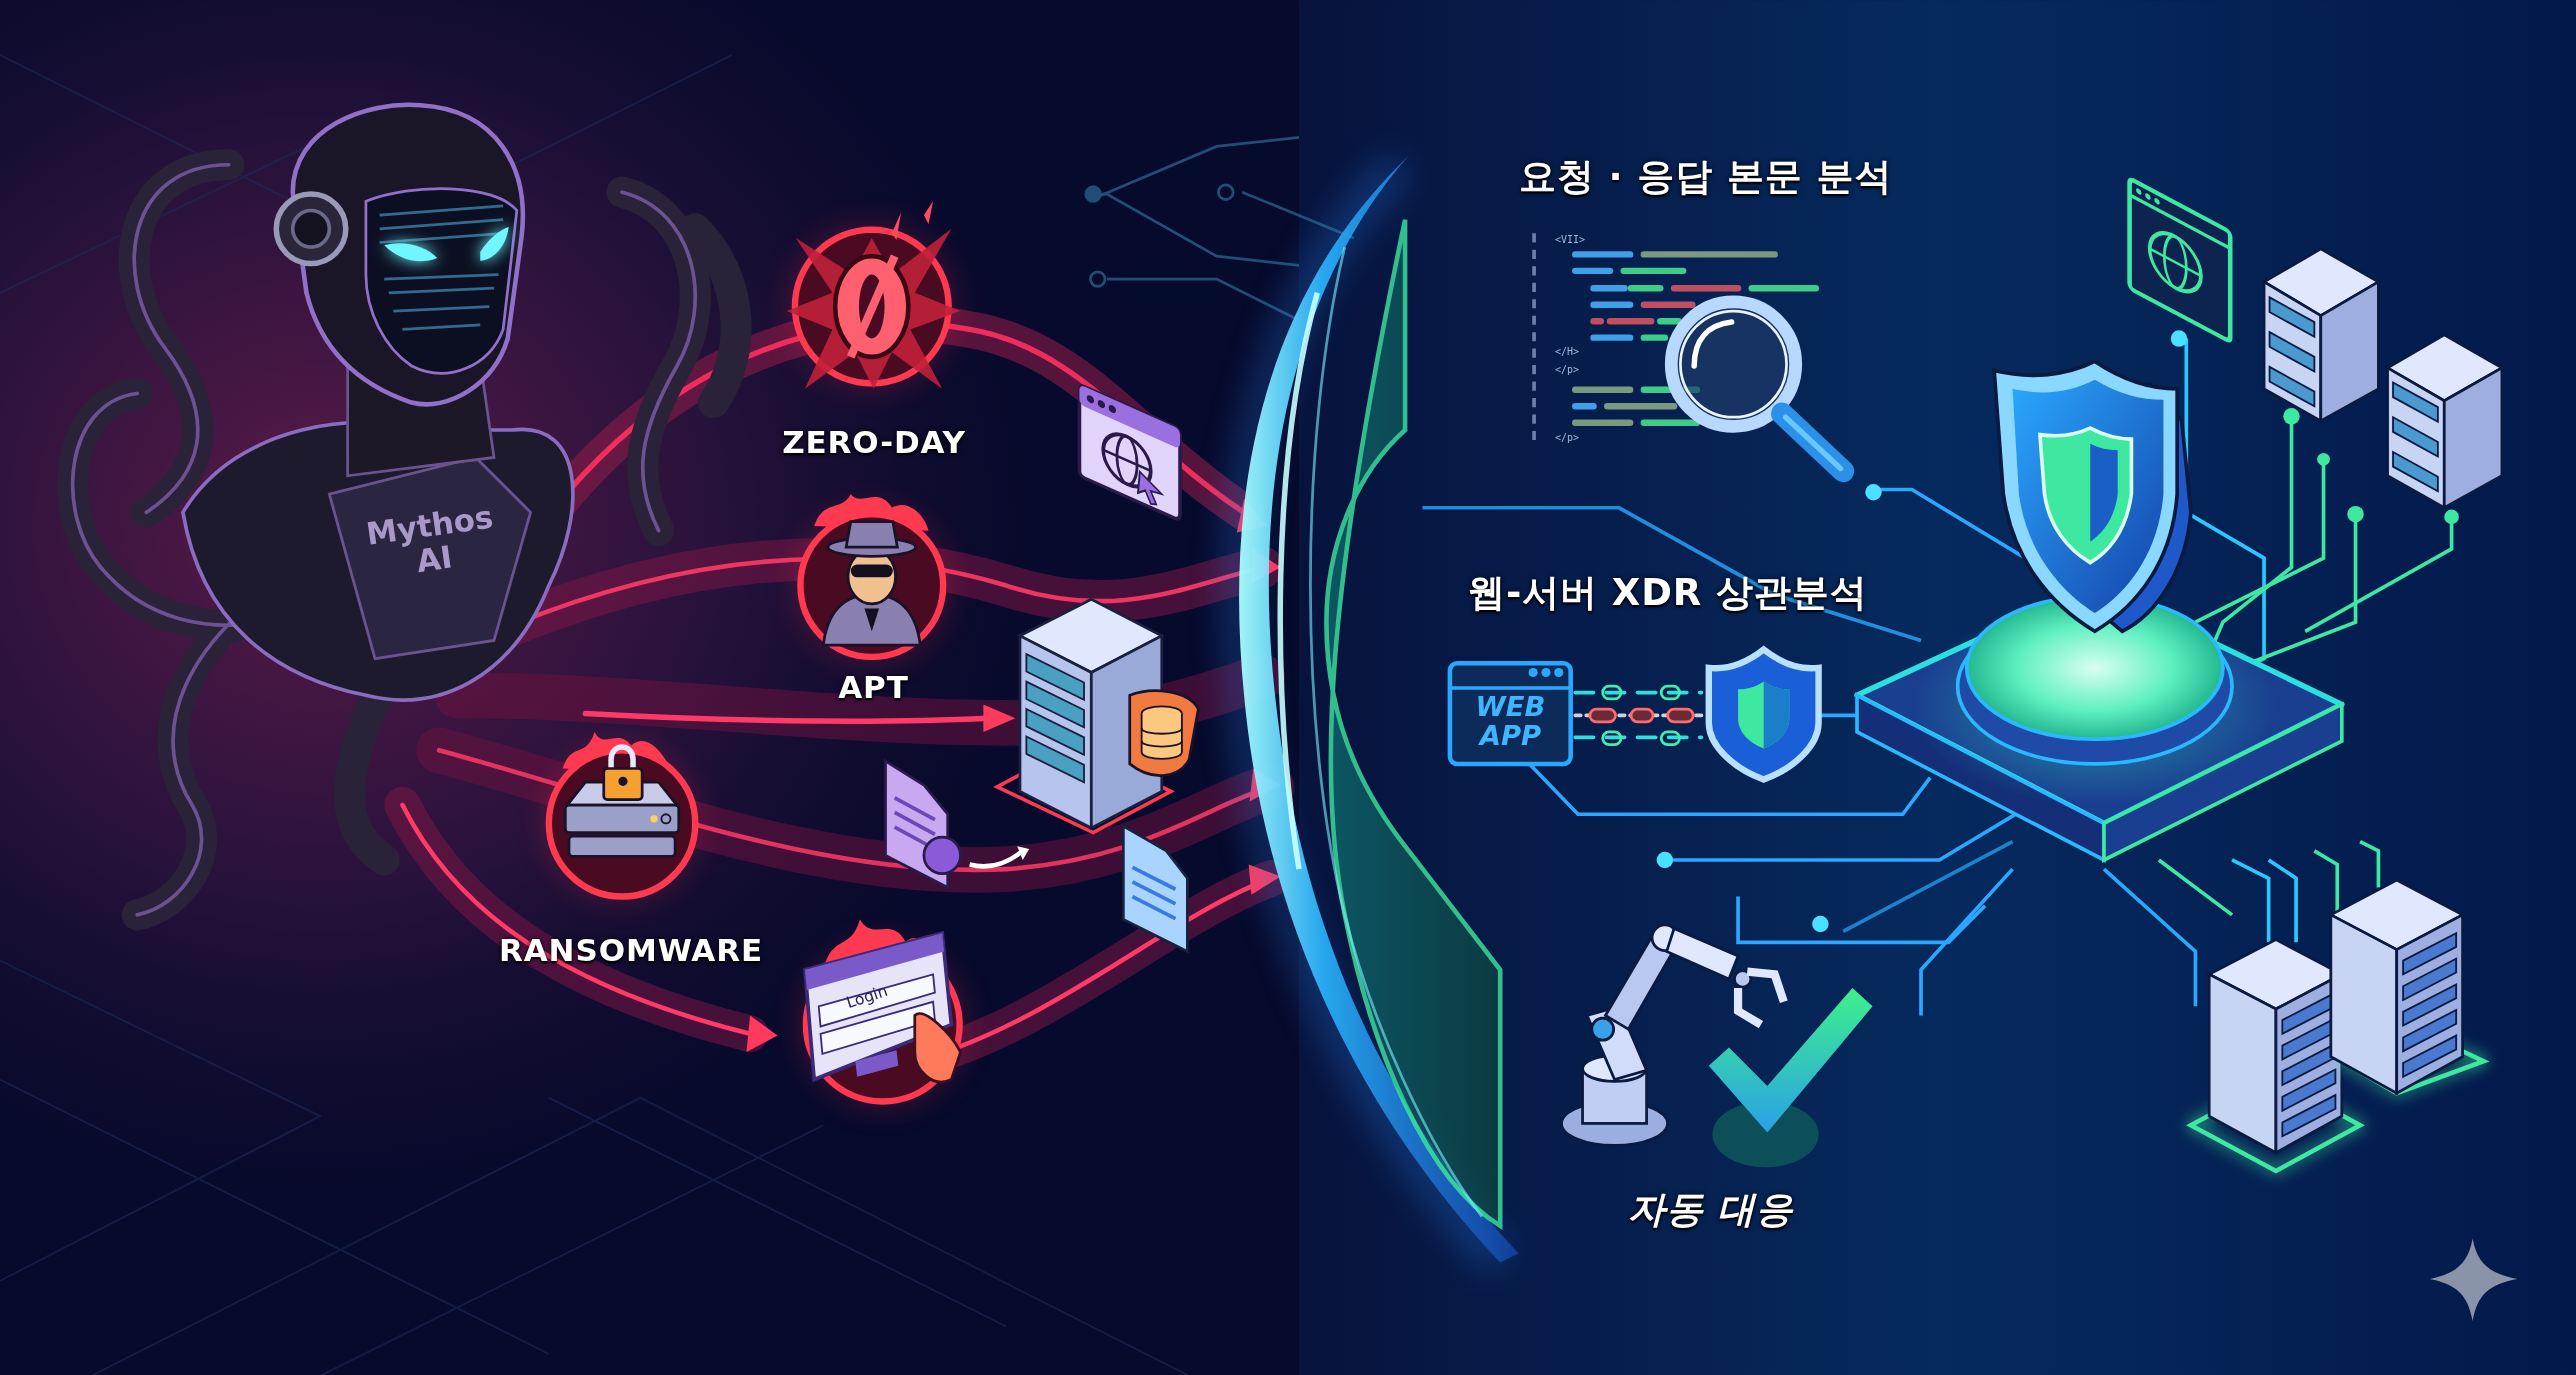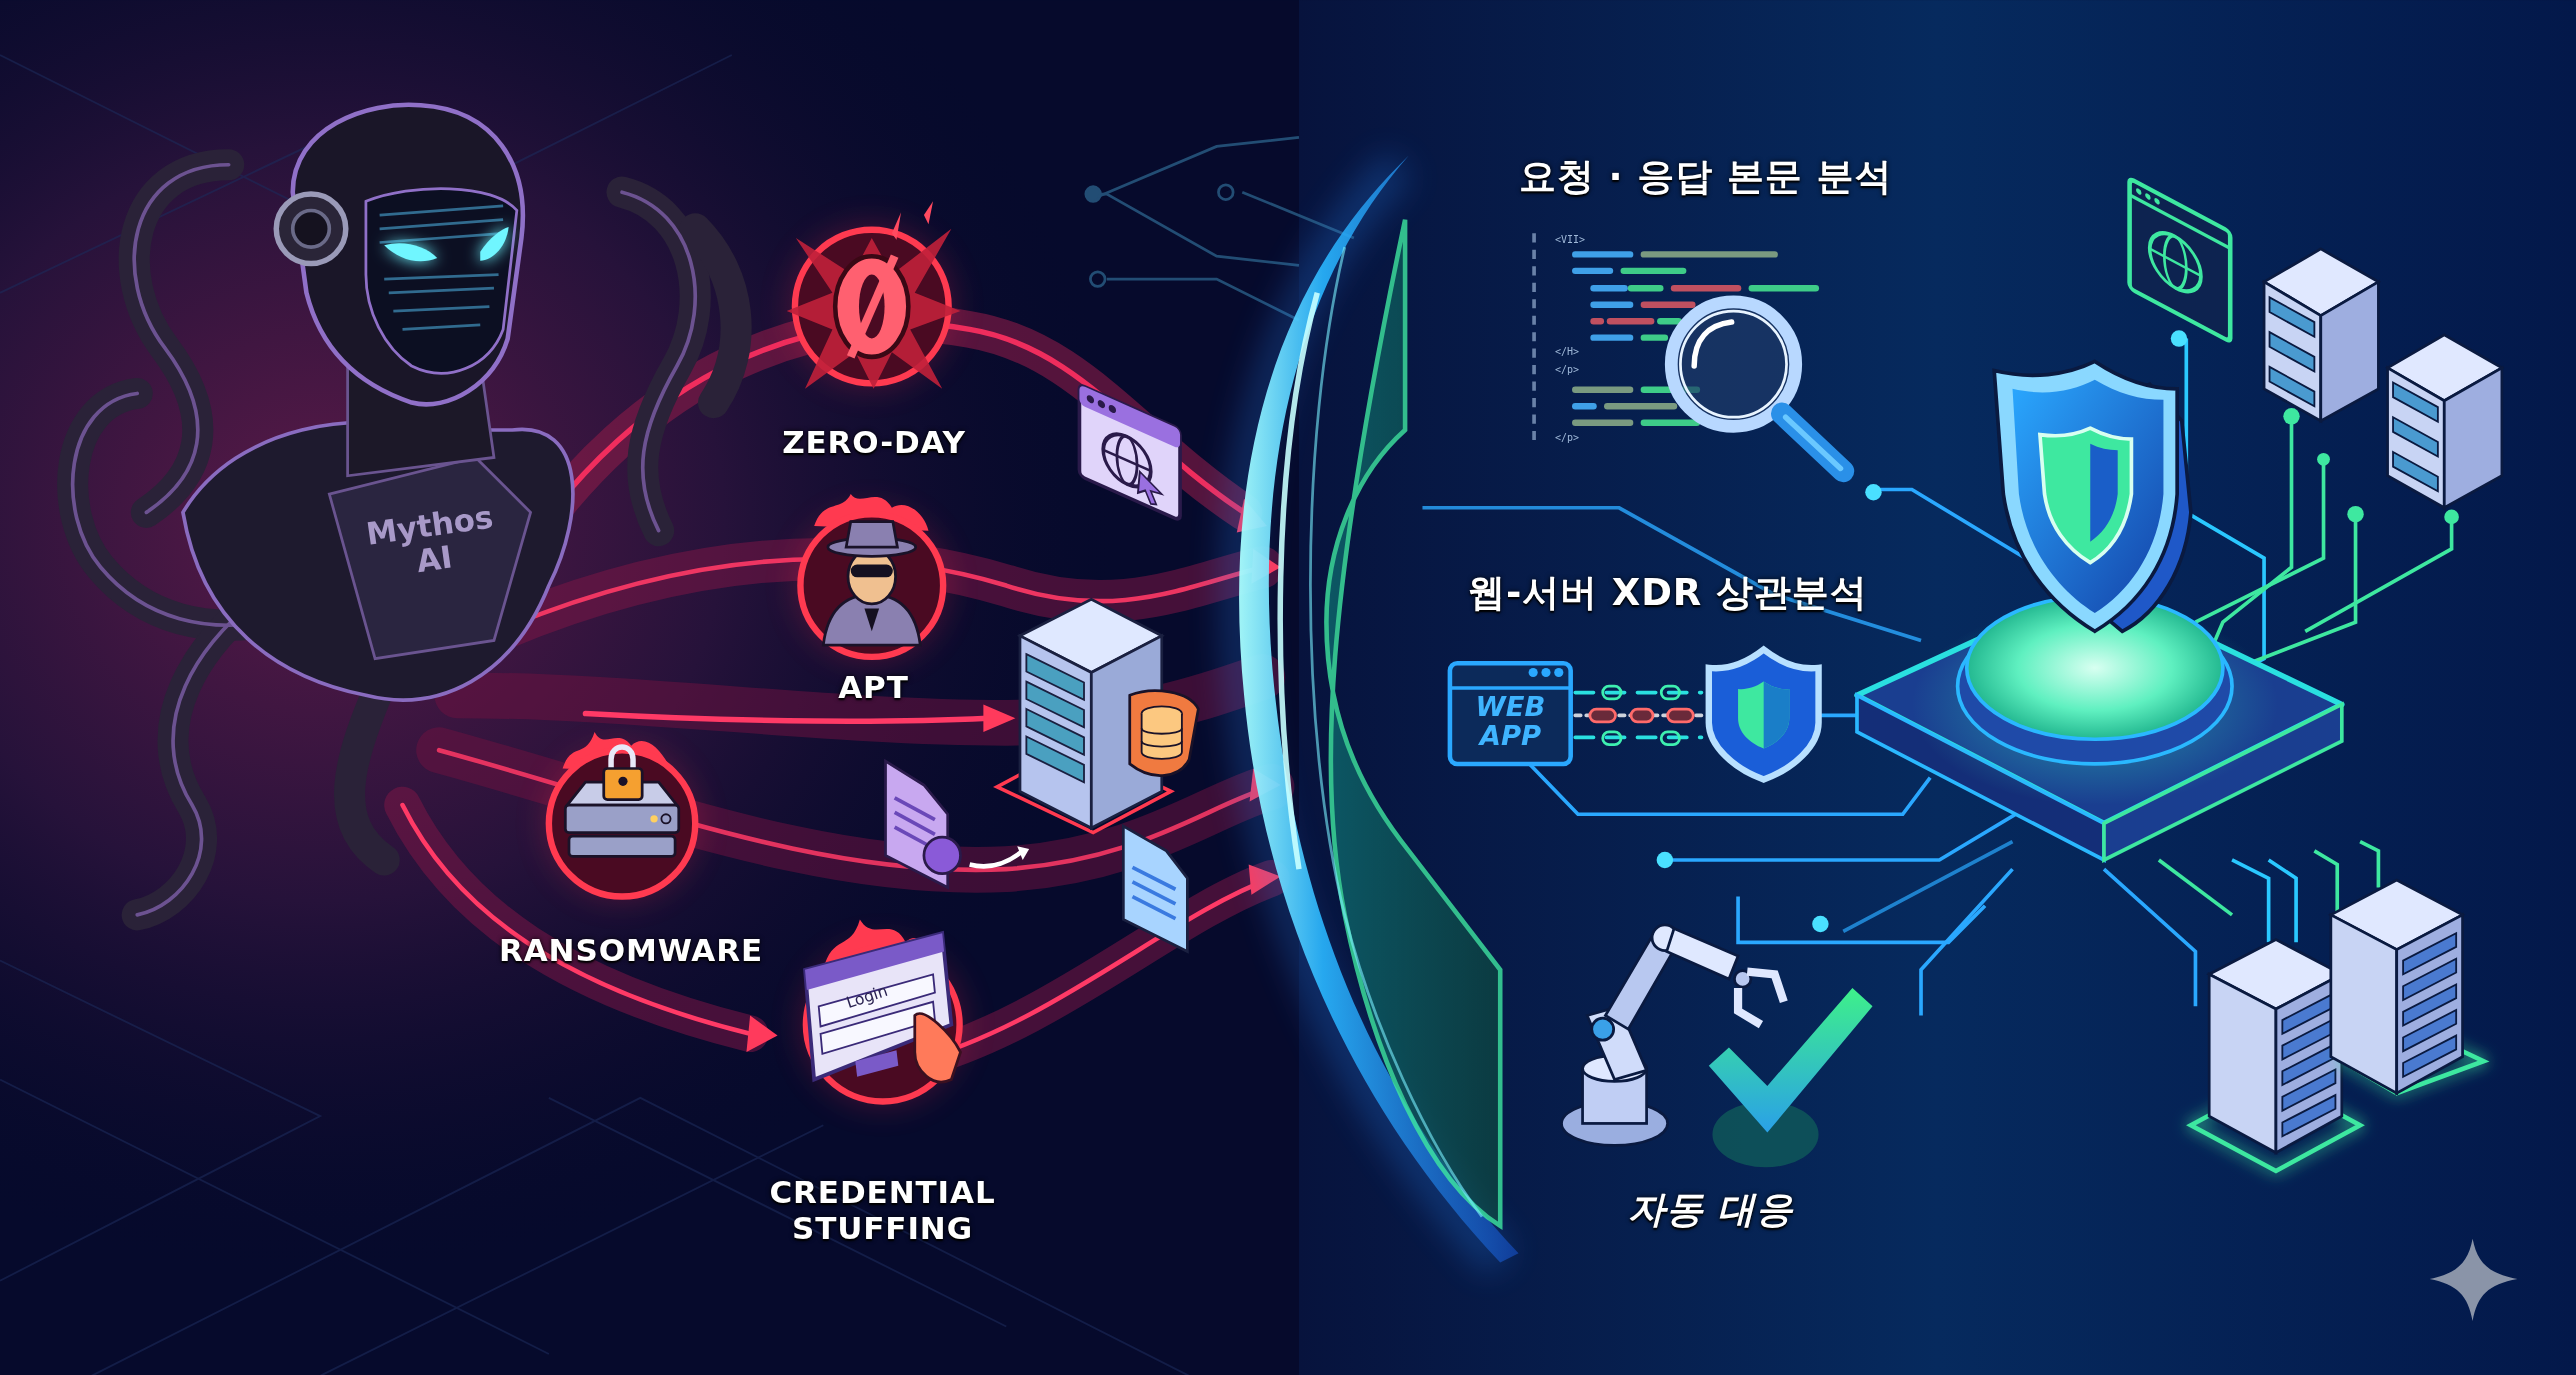--- a/index.html
+++ b/index.html
@@ -490,24 +490,20 @@
 </svg>
 
 <div class="chest-text" style="left:368px;top:508px;width:128px;">
   <div>Mythos</div>
   <div>AI</div>
 </div>
 
 <div class="label threat" style="left:778px;top:409px;width:192px;margin-top:16px;">ZERO-DAY</div>
 <div class="label threat" style="left:805px;top:670px;width:137px;">APT</div>
 <div class="label threat" style="left:494px;top:933px;width:274px;">RANSOMWARE</div>
-<div class="label threat" style="left:759px;top:1175px;width:247px;">
-  <div>CREDENTIAL</div>
-  <div>STUFFING</div>
-</div>
 <div class="login-text" style="left:846px;top:988px;">Login</div>
 
 <div class="code-tag" style="left:1555px;top:234px;">&lt;VII&gt;</div>
 <div class="code-tag" style="left:1555px;top:346px;">&lt;/H&gt;</div>
 <div class="code-tag" style="left:1555px;top:364px;">&lt;/p&gt;</div>
 <div class="code-tag" style="left:1555px;top:432px;">&lt;/p&gt;</div>
 
 <div class="label defense" style="left:1519px;top:156px;width:366px;">요청 · 응답 본문 분석</div>
 <div class="label defense" style="left:1436px;top:572px;width:393px;margin-left:32px;">웹-서버 XDR 상관분석</div>
 <div class="label defense" style="left:1628px;top:1189px;width:165px;font-style:italic;">자동 대응</div>

